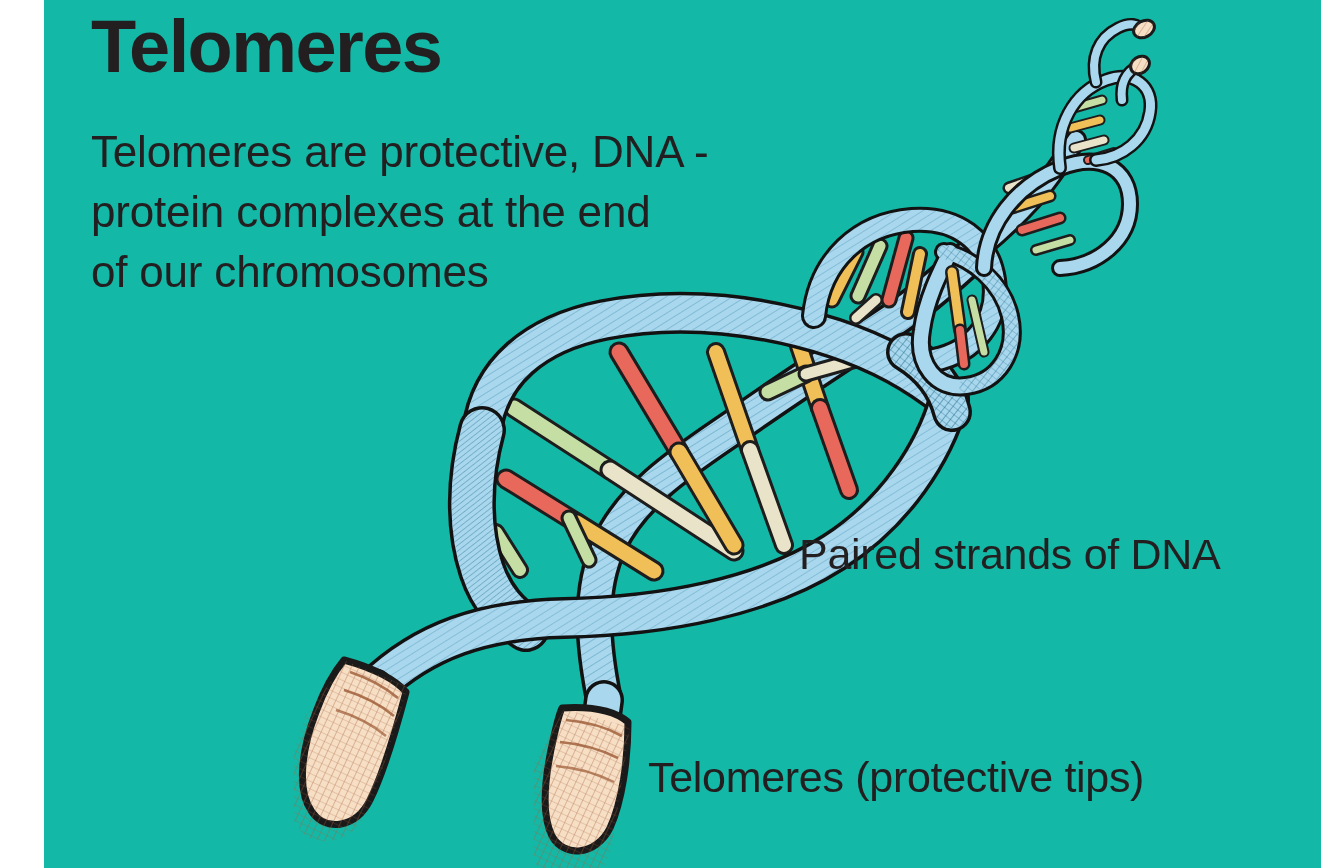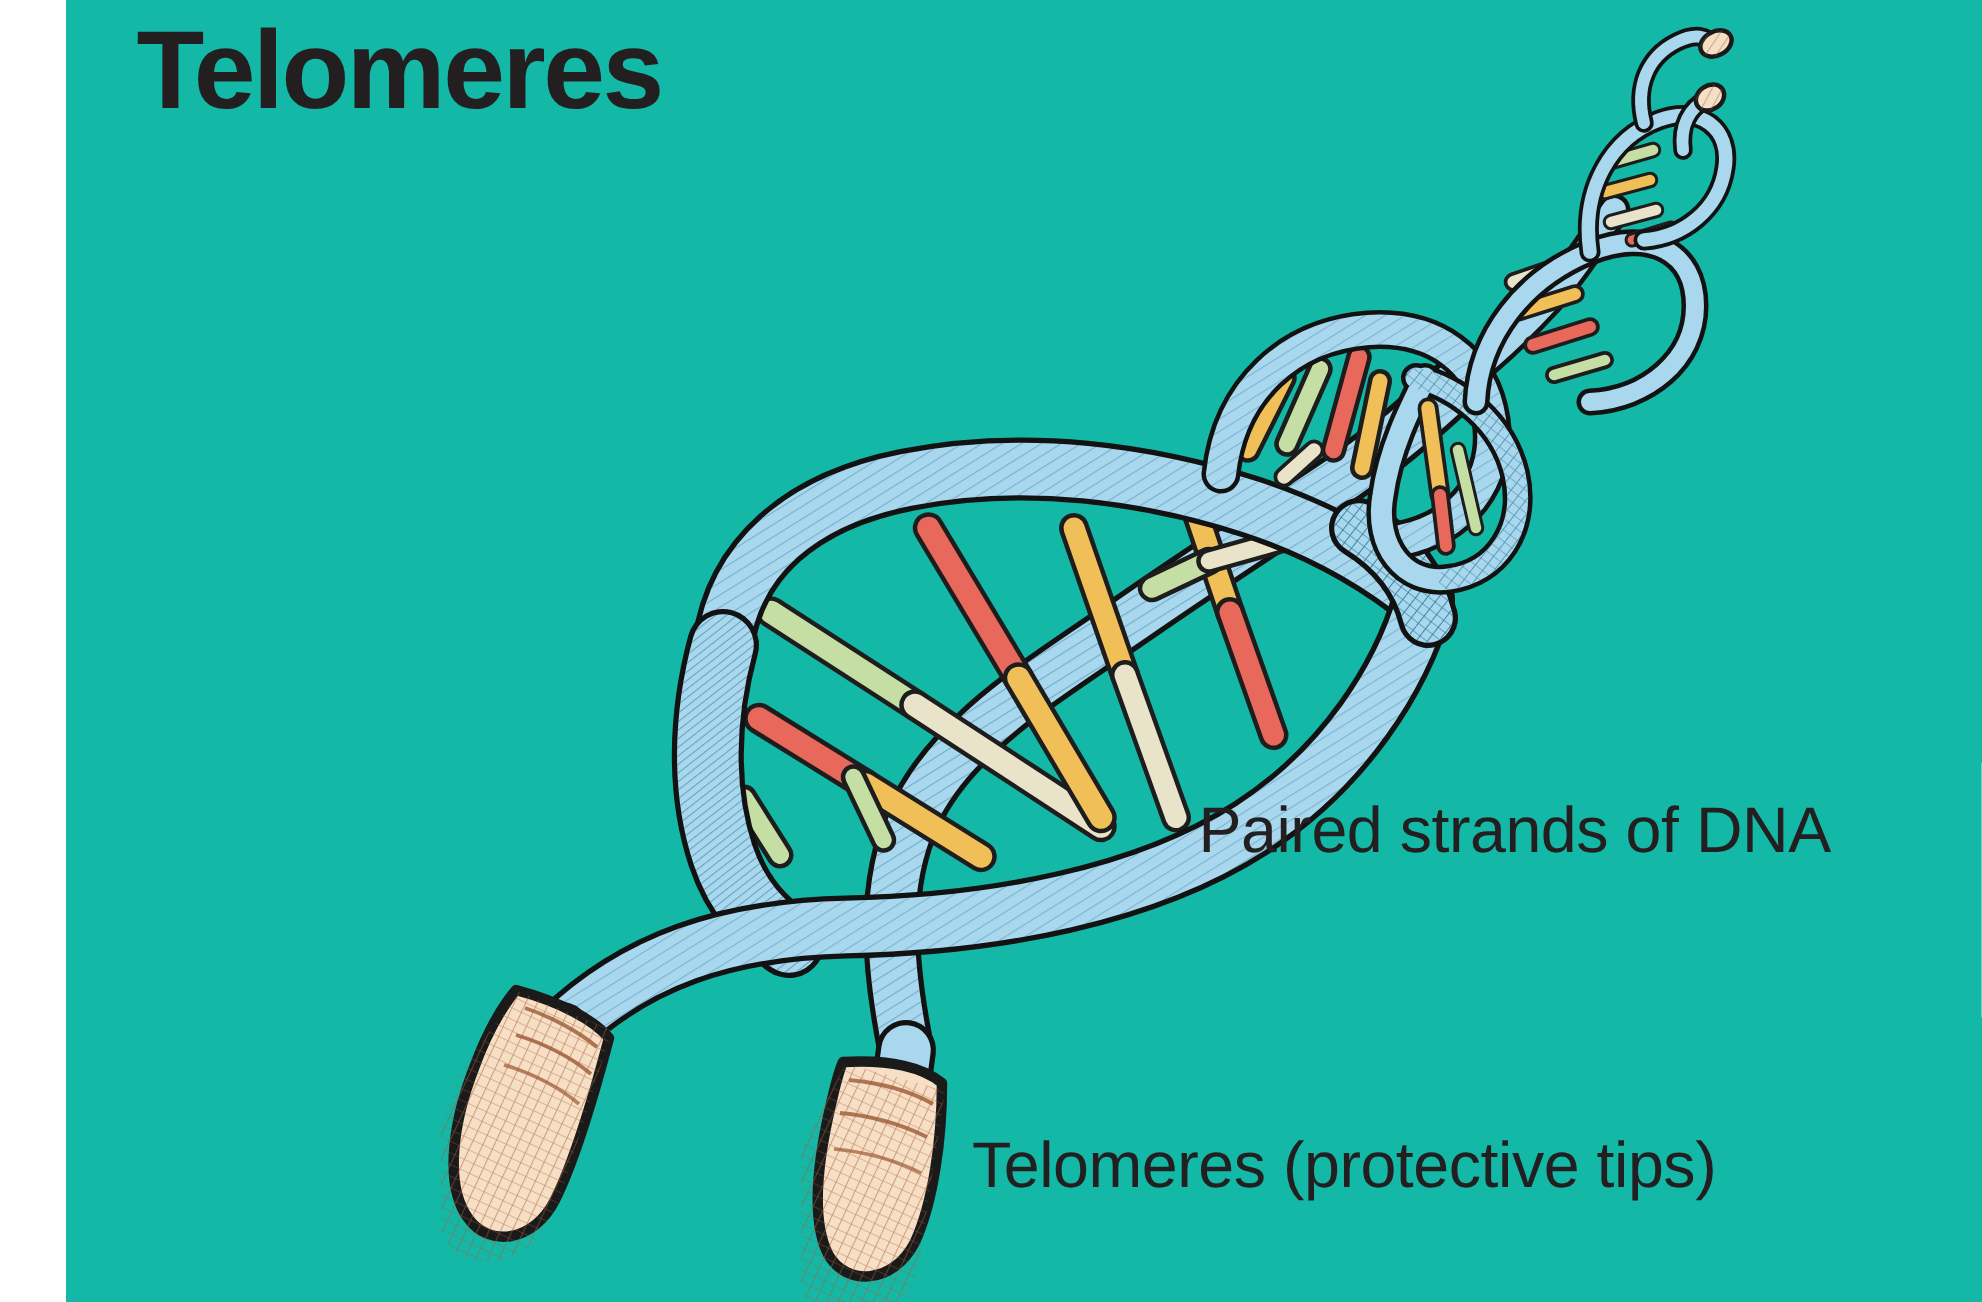--- a/index.html
+++ b/index.html
@@ -399,19 +399,22 @@
       </g>
       <path d="M522 720 C 544 722, 564 728, 578 736" fill="none" stroke="#9c5a34" stroke-width="2.6" opacity="0.8"></path>
       <path d="M516 742 C 538 744, 558 750, 574 758" fill="none" stroke="#9c5a34" stroke-width="2.6" opacity="0.8"></path>
       <path d="M512 766 C 534 768, 554 774, 570 782" fill="none" stroke="#9c5a34" stroke-width="2.4" opacity="0.7"></path>
     </g>
   </svg>
 
   <div id="text-layer">
     <h1 class="page-title">Telomeres</h1>
 
+    <p class="page-subtitle">Telomeres are protective, DNA -
+protein complexes at the end
+of our chromosomes</p>
 
     <p class="callout-label callout-tips">Telomeres (protective tips)</p>
 
     <p class="callout-label callout-dna">Paired strands of DNA</p>
   </div>
 
 </div>
 
 </body></html>

